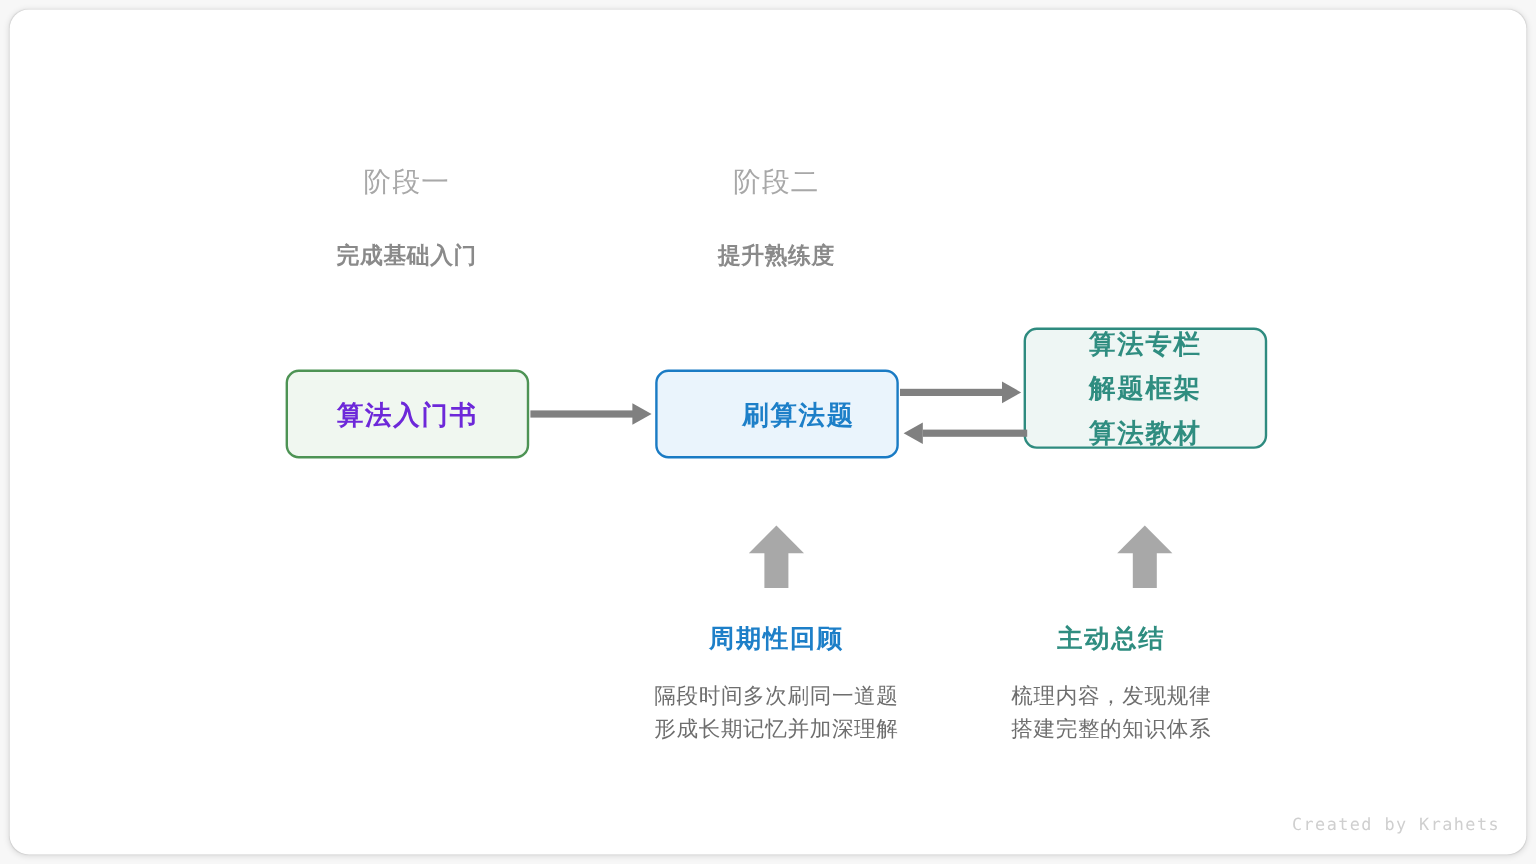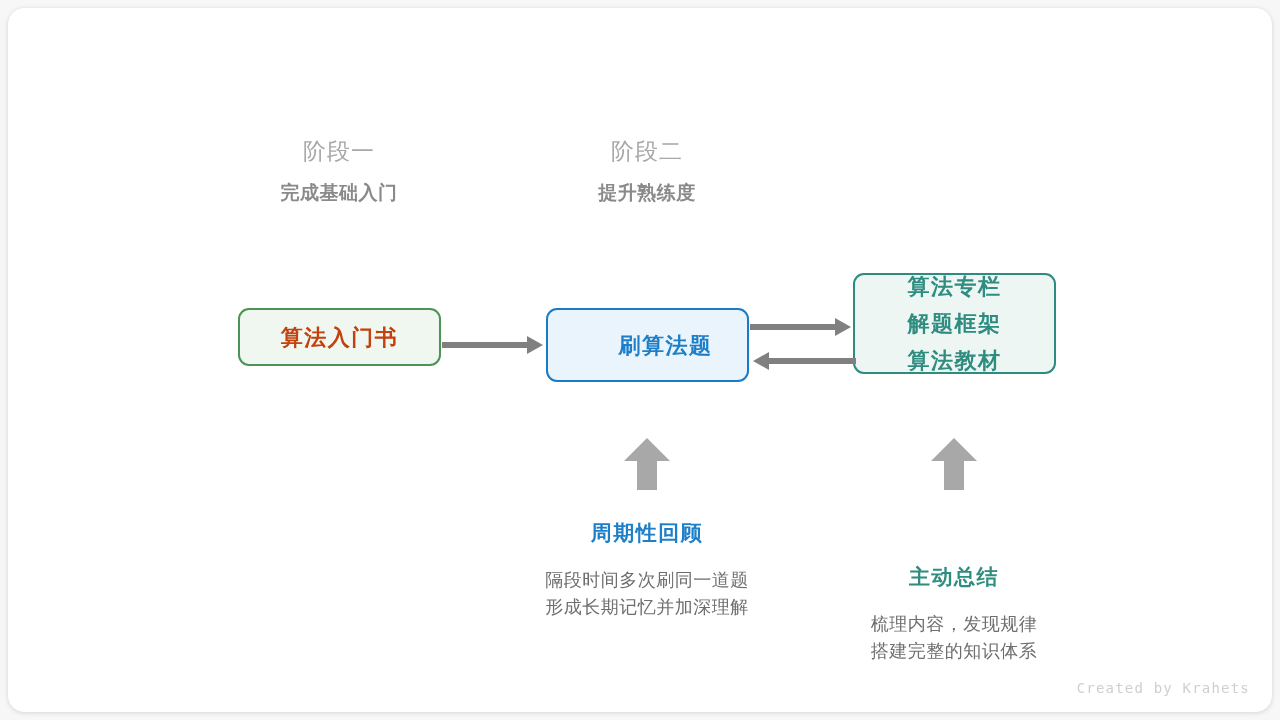--- a/index.html
+++ b/index.html
@@ -37,42 +37,42 @@
     font-weight: 400;
     letter-spacing: 1px;
     line-height: 30px;
   }
   .stage-sub {
     font-size: 19px;
     color: #8a8a8a;
     font-weight: bold;
     letter-spacing: 0.5px;
     line-height: 28px;
-    margin-top: 13px;
+    margin-top: 34px;
   }
 
   .node {
     position: absolute;
     box-sizing: border-box;
     border-radius: 11px;
     display: flex;
     flex-direction: column;
     align-items: center;
     justify-content: center;
     font-weight: bold;
     font-size: 22px;
     letter-spacing: 1.5px;
   }
   .node .line { line-height: 37px; }
 
   #node-book {
-    left: 230px; top: 300px; width: 203px; height: 58px;
+    left: 230px; top: 300px; width: 203px; height: 74px;
     background: #f0f7f0;
     border: 2px solid #4d9354;
-    color: #c2410c;
+    color: #6d28d9;
   }
   #node-practice {
     left: 538px; top: 300px; width: 203px; height: 74px;
     background: #eaf4fc;
     border: 2px solid #1a7bc4;
     color: #1d7fc8;
     padding-left: 36px;
   }
   #node-resources {
     left: 845px; top: 265px; width: 203px; height: 101px;
@@ -199,21 +199,21 @@
   </div>
 
   <div class="caption" style="left:489px; top:510px;">
     <div class="caption-title blue">周期性回顾</div>
     <div class="caption-desc">
       <div>隔段时间多次刷同一道题</div>
       <div>形成长期记忆并加深理解</div>
     </div>
   </div>
 
-  <div class="caption" style="left:796px; top:510px;margin-top:44px;">
+  <div class="caption" style="left:768px; top:510px;">
     <div class="caption-title teal">主动总结</div>
     <div class="caption-desc">
       <div>梳理内容，发现规律</div>
       <div>搭建完整的知识体系</div>
     </div>
   </div>
 
   <div id="credit">Created by Krahets</div>
 
 </div>

